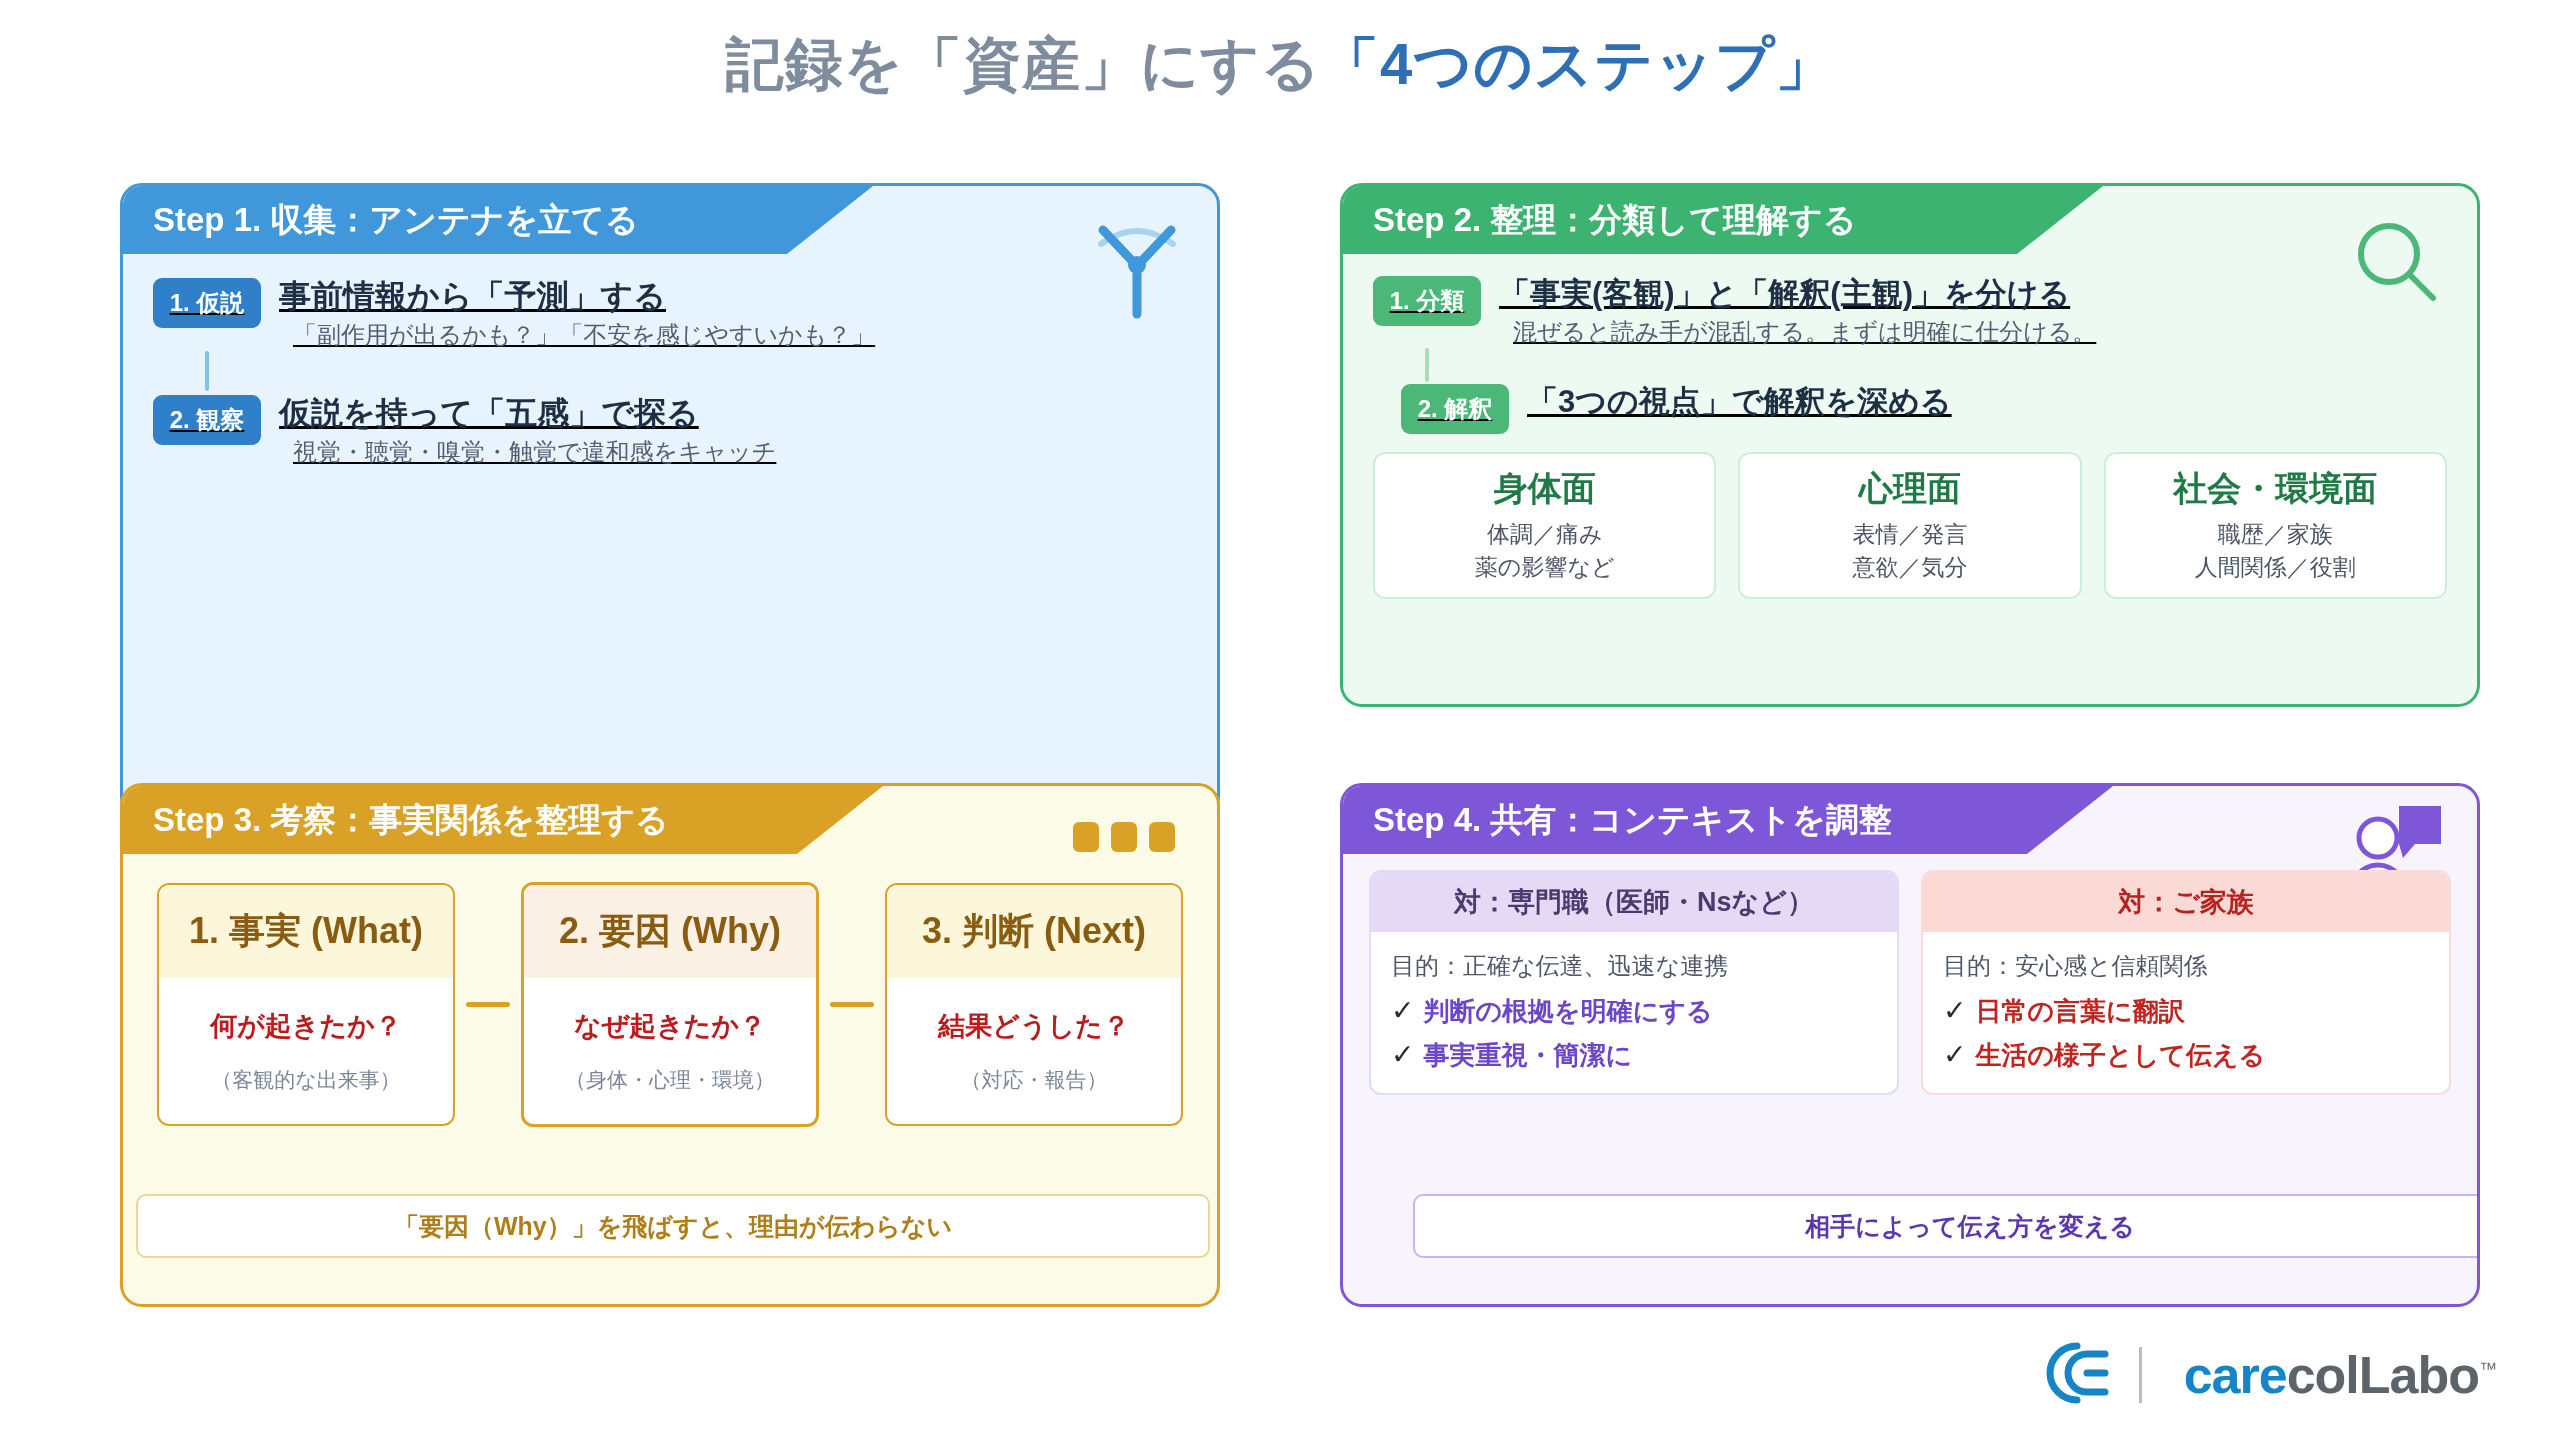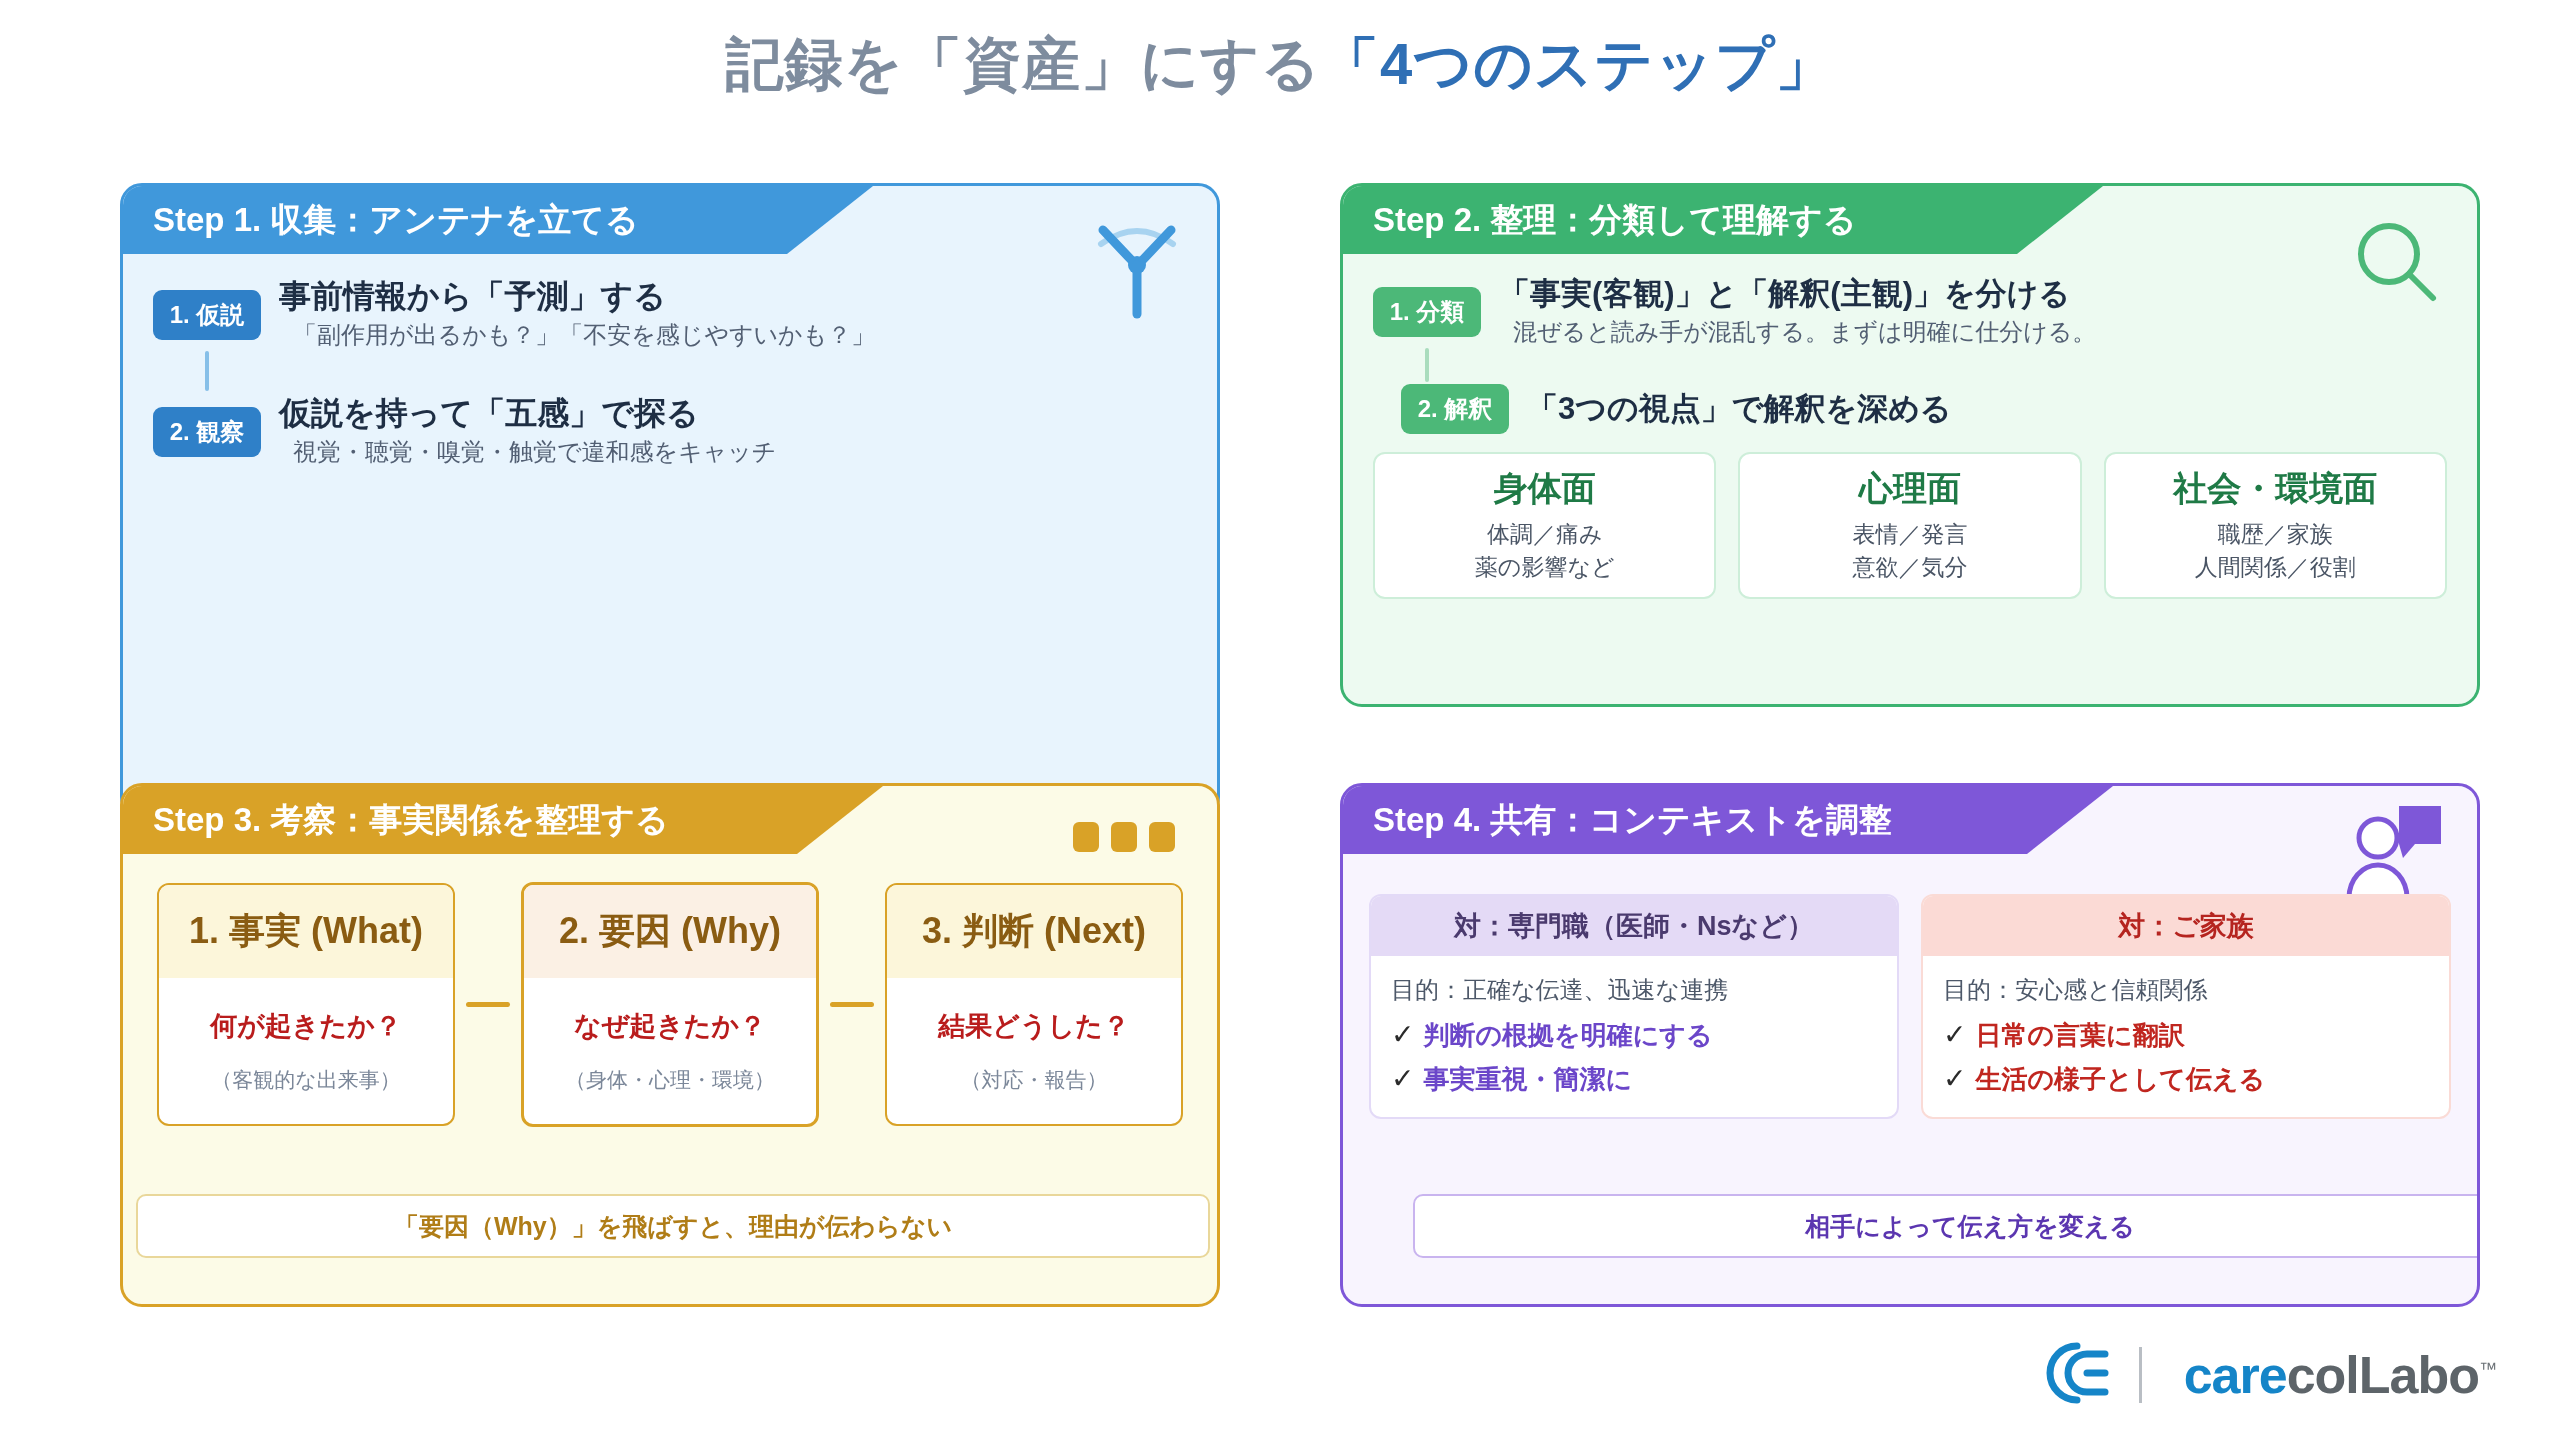--- a/index.html
+++ b/index.html
@@ -63,21 +63,21 @@
   .ci-1{right:34px;top:16px;}
   .ci-2{right:34px;top:32px;}
   .ci-3{right:42px;top:36px;display:flex;gap:12px;}
   .ci-4{right:30px;top:14px;}
   .sq{width:26px;height:30px;border-radius:6px;background:#d9a227;}
 
   
   .body{position:absolute;left:0;top:68px;width:100%;box-sizing:border-box;padding:0 30px;}
 
   
-  .numrow{display:flex;align-items:center;}
+  .numrow{display:flex;align-items:flex-start;text-decoration:underline;}
   .badge{
     flex:0 0 auto;
     border-radius:9px;
     color:#fff;font-size:24px;font-weight:bold;
     padding:9px 14px;
     text-align:center;
     white-space:nowrap;
     box-sizing:border-box;
   }
   .badge-blue{background:#2f80c8;min-width:108px;}
@@ -297,21 +297,21 @@
   <div class="corner-icon ci-4">
     <svg width="104" height="104" viewBox="0 0 104 104">
       <rect x="56" y="6" width="42" height="38" fill="#7e57d8"></rect>
       <path d="M56 44 L72 44 L60 58 Z" fill="#7e57d8"></path>
       <circle cx="35" cy="38" r="19" fill="#ffffff" stroke="#7e57d8" stroke-width="5"></circle>
       <path d="M6 98 a29 33 0 0 1 58 0 Z" fill="#ffffff" stroke="#7e57d8" stroke-width="5"></path>
     </svg>
   </div>
 
   <div class="body" style="padding:0 26px;">
-    <div class="duo" style="margin-top:40px;">
+    <div class="duo" style="margin-top:16px;">
       <div class="dbox dbox-pro">
         <div class="dbox-h dh-pro">対：専門職（医師・Nsなど）</div>
         <div class="dbox-b">
           <div class="purpose">目的：正確な伝達、迅速な連携</div>
           <div class="chk chk-pro">
             <span class="mark">✓</span>
             <span class="txt">判断の根拠を明確にする</span>
           </div>
           <div class="chk chk-pro">
             <span class="mark">✓</span>

